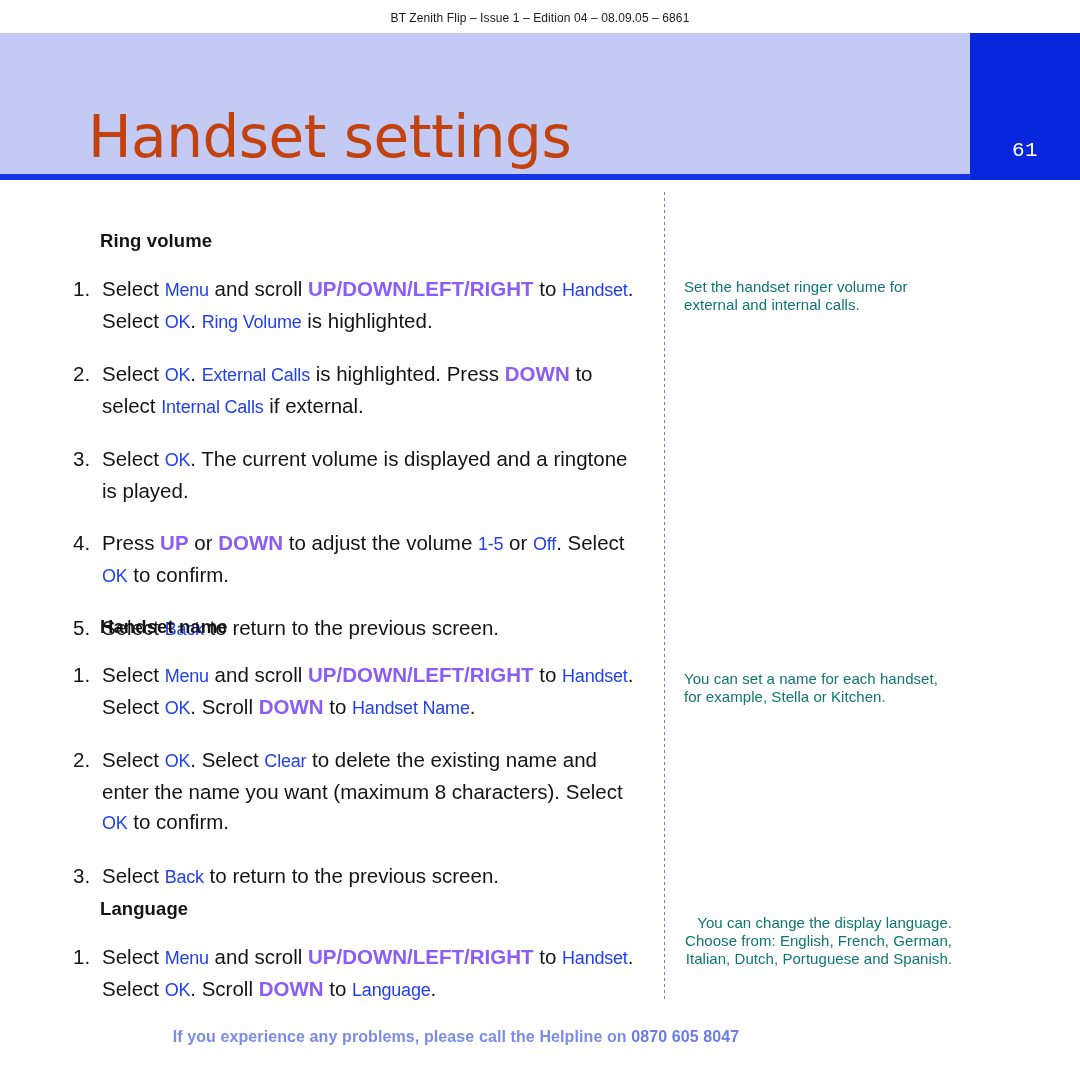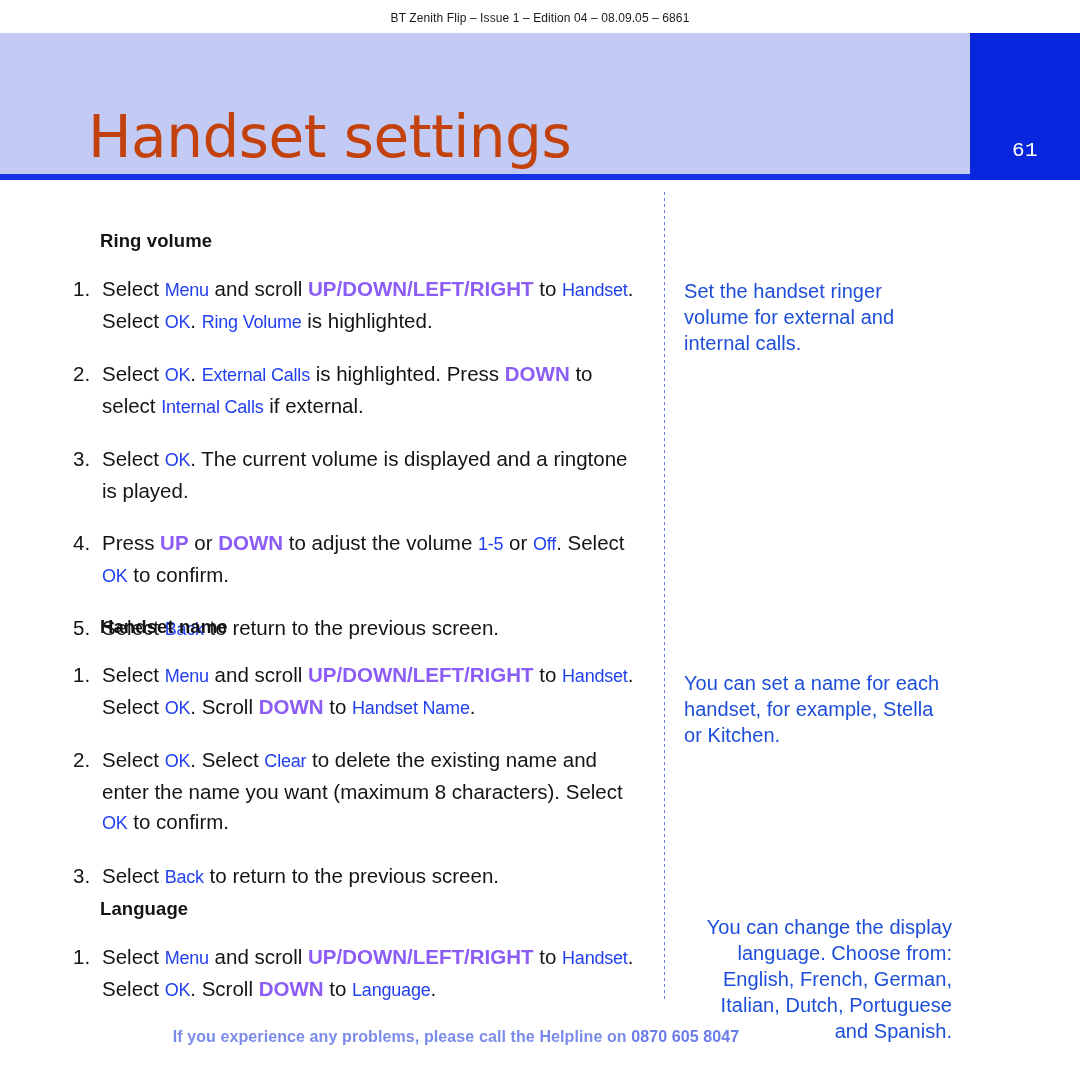--- a/index.html
+++ b/index.html
@@ -154,23 +154,23 @@
 
   
   .notes {
     position: absolute;
     left: 684px;
     top: 192px;
     width: 290px;
   }
   .note {
     position: absolute;
-    font-size: 20px;
-    line-height: 26px;
-    color: #1d4ed8;
+    font-size: 15px;
+    line-height: 18px;
+    color: #0f766e;
     letter-spacing: 0.05px;
   }
 
   
   .footer {
     position: absolute;
     left: 0;
     top: 1028px;
     width: 912px;
     text-align: center;

